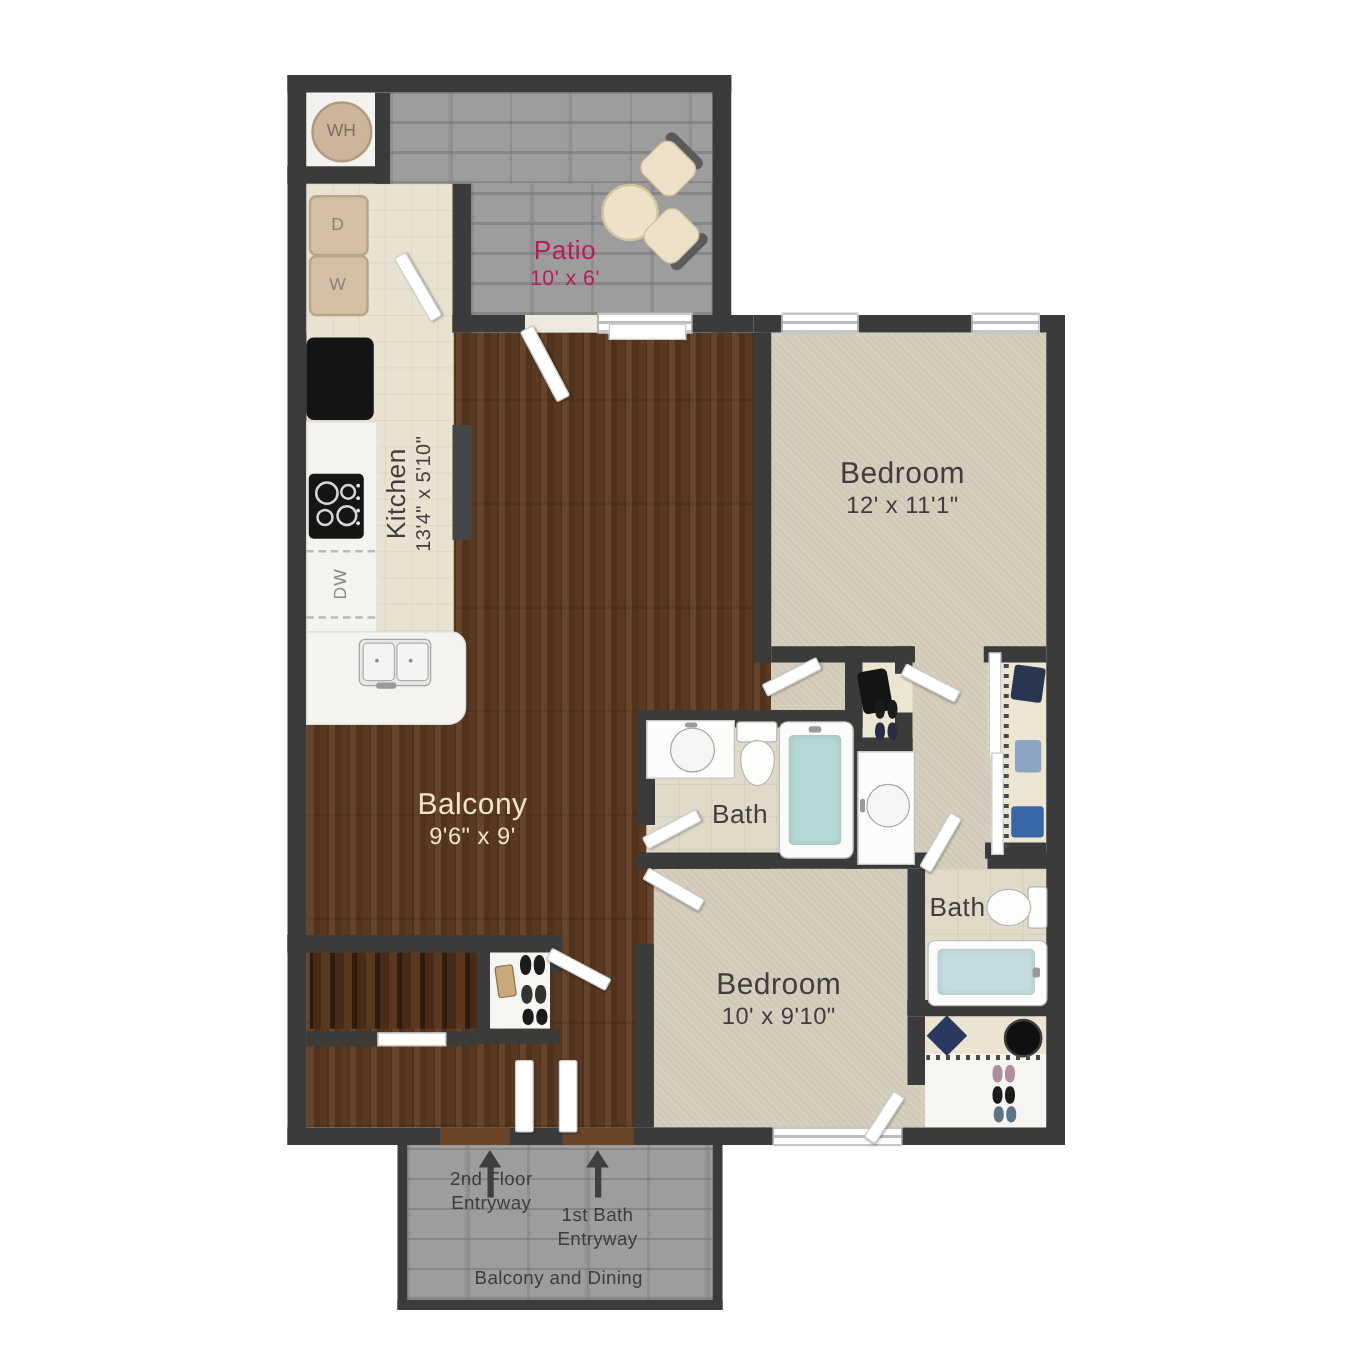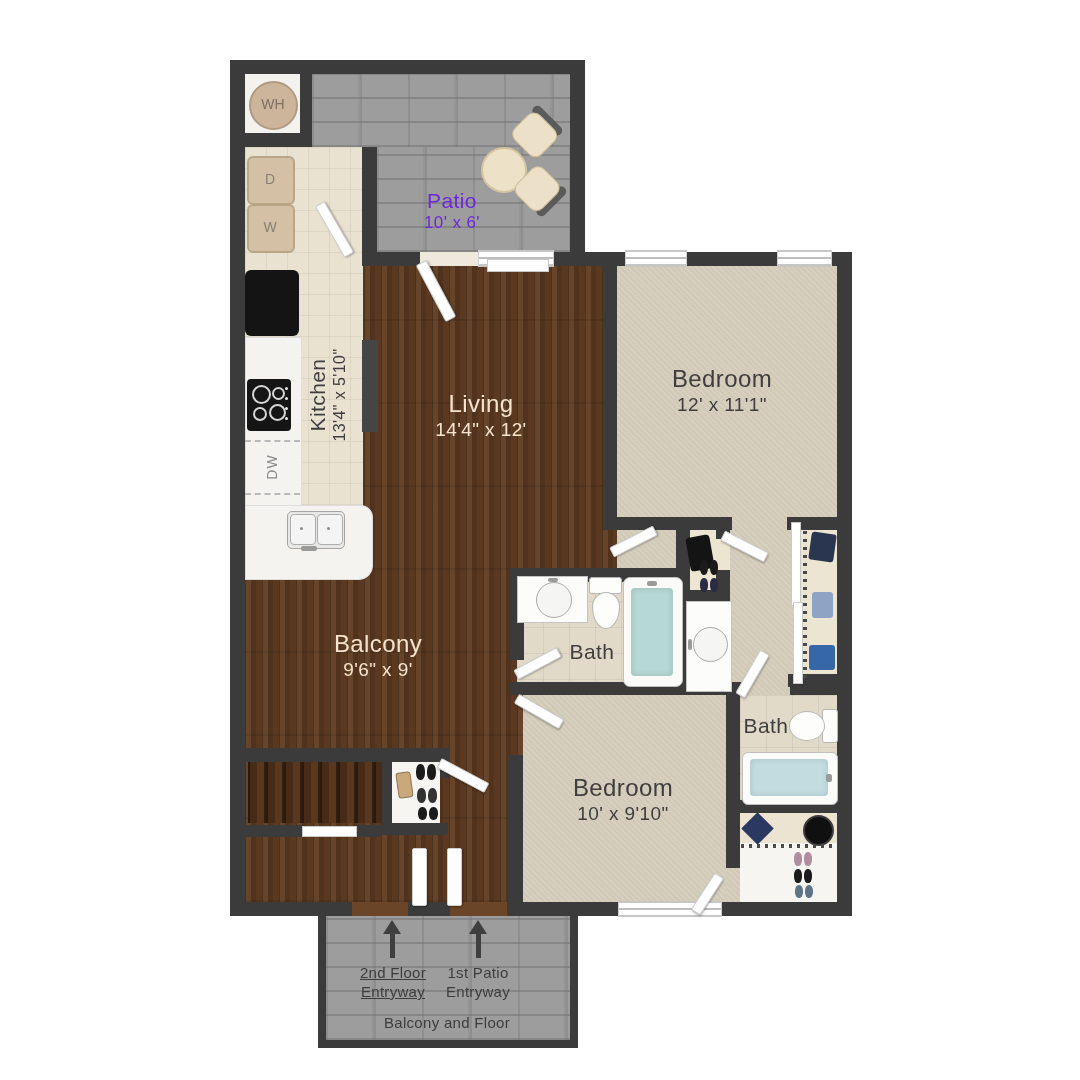--- a/index.html
+++ b/index.html
@@ -30,21 +30,21 @@
        border-left:1px solid #cfcfcf;border-right:1px solid #cfcfcf;}
   .door{position:absolute;background:#fff;border:1px solid #cfcfcf;box-shadow:1px 1px 2px rgba(0,0,0,.3);border-radius:2px;}
   .fix{position:absolute;background:#fcfcfb;border:1px solid #c3c3c1;}
   .rl{position:absolute;transform:translate(-50%,-50%);text-align:center;color:#3e3e3e;letter-spacing:.4px;line-height:1.2;white-space:nowrap;}
   .rl .nm{font-size:24px;}
   .rl .dm{font-size:19px;}
   .rl.lt{color:#f6e4ce;}
   .rl.rot{transform:translate(-50%,-50%) rotate(-90deg);}
   .rl.rot .nm{font-size:21px;}
   .rl.rot .dm{font-size:16px;}
-  .rl.pat{color:#6d28d9;}
+  .rl.pat{color:#be185d;}
   .rl.pat .nm{font-size:21px;}
   .rl.pat .dm{font-size:17px;}
   .rl.bath .nm{font-size:21px;}
   .applbl{position:absolute;color:#8b8173;font-size:14px;transform:translate(-50%,-50%);}
   .dash{position:absolute;border-top:2px dashed #b9b9b9;}
   .bn{position:absolute;border:2px solid #d6d6d6;border-radius:50%;}
   .kn{position:absolute;width:3px;height:3px;background:#e9e9e9;border-radius:50%;}
   .sh{position:absolute;background:#1b1b1b;border-radius:45%;}
   .ticks-v{position:absolute;background:repeating-linear-gradient(0deg,#4a4a4a 0 3px,transparent 3px 8px);}
   .ticks-h{position:absolute;background:repeating-linear-gradient(90deg,#4a4a4a 0 3px,transparent 3px 8px);}
@@ -228,46 +228,42 @@
   <div class="arrow-stem" style="left:476px;top:933px;"></div>
 
   <div class="rl pat" style="left:452px;top:211px;">
     <div class="nm">Patio</div>
     <div class="dm">10' x 6'</div>
   </div>
   <div class="rl rot" style="left:327px;top:395px;">
     <div class="nm">Kitchen</div>
     <div class="dm">13'4" x 5'10"</div>
   </div>
-  <div class="rl lt" style="left:481px;top:416px;">
-    <div class="nm">Living</div>
-    <div class="dm">14'4" x 12'</div>
-  </div>
   <div class="rl" style="left:722px;top:391px;">
     <div class="nm">Bedroom</div>
     <div class="dm">12' x 11'1"</div>
   </div>
   <div class="rl lt" style="left:378px;top:656px;">
     <div class="nm">Balcony</div>
     <div class="dm">9'6" x 9'</div>
   </div>
   <div class="rl bath" style="left:592px;top:652px;">
     <div class="nm">Bath</div>
   </div>
   <div class="rl bath" style="left:766px;top:726px;">
     <div class="nm">Bath</div>
   </div>
   <div class="rl" style="left:623px;top:800px;">
     <div class="nm">Bedroom</div>
     <div class="dm">10' x 9'10"</div>
   </div>
 
-  <div class="entry-lbl" style="left:393px;top:963px;text-decoration:underline;">
+  <div class="entry-lbl" style="left:393px;top:934px;">
     <div>2nd Floor</div>
     <div>Entryway</div>
   </div>
   <div class="entry-lbl" style="left:478px;top:963px;">
-    <div>1st Patio</div>
+    <div>1st Bath</div>
     <div>Entryway</div>
   </div>
-  <div class="entry-lbl" style="left:447px;top:1013px;">Balcony and Floor</div>
+  <div class="entry-lbl" style="left:447px;top:1013px;">Balcony and Dining</div>
 
 </div>
 
 </body></html>

